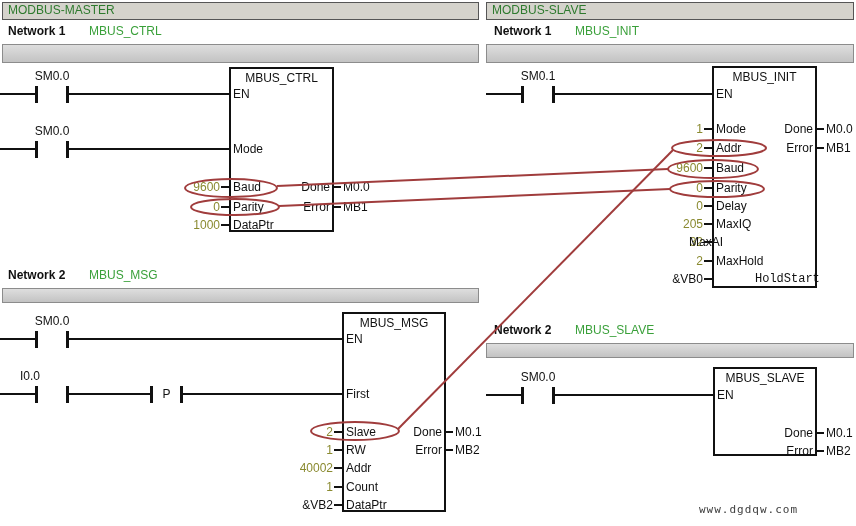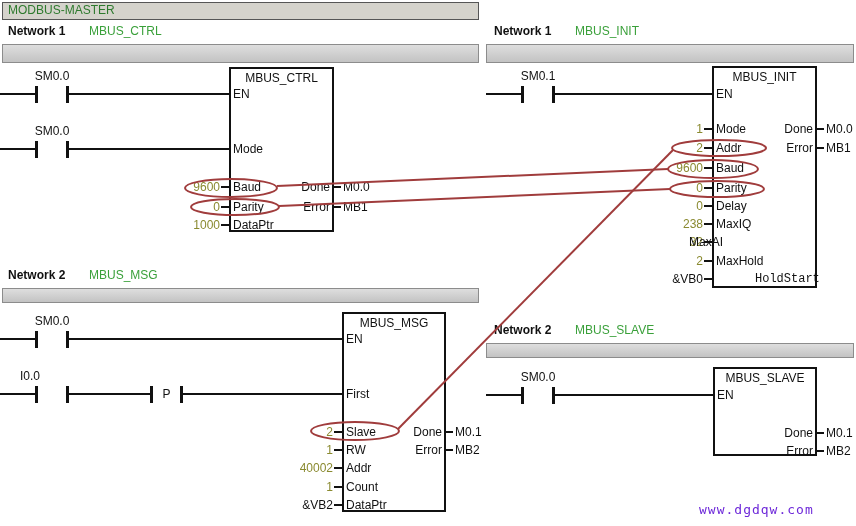--- a/index.html
+++ b/index.html
@@ -15,21 +15,21 @@
   .g{color:#3aa03a;}
   .w{position:absolute;height:2px;background:#111;}
   .vb{position:absolute;width:3px;height:17px;background:#111;}
   .blk{position:absolute;border:2px solid #111;box-sizing:border-box;background:transparent;}
   .btitle{position:absolute;left:0;right:0;top:3px;text-align:center;font-size:12px;line-height:12px;}
   .val{color:#8a8a30;text-align:right;}
   .valk{color:#111;text-align:right;}
   .outp{text-align:right;}
   .tick{position:absolute;width:8px;height:2px;background:#111;}
   .wm{position:absolute;left:699px;top:501px;font-family:"DejaVu Sans Mono",monospace;
-      font-size:13px;line-height:18px;color:#6d28d9;letter-spacing:1px;}
+      font-size:11px;line-height:18px;color:#404040;letter-spacing:1px;}
   svg.anno{position:absolute;left:0;top:0;pointer-events:none;}
 </style>
 </head>
 <body>
 
 <div class="screen">
 
   <div class="hdrbar" style="left:2px;top:2px;width:477px;">
     <span>MODBUS-MASTER</span>
   </div>
@@ -135,20 +135,23 @@
   <div class="tick" style="left:334px;top:504px;"></div>
   <div class="t" style="left:346px;top:499px;">DataPtr</div>
 
   <div class="t outp" style="left:396px;top:426px;width:46px;">Done</div>
   <div class="tick" style="left:445px;top:431px;"></div>
   <div class="t" style="left:455px;top:426px;">M0.1</div>
   <div class="t outp" style="left:396px;top:444px;width:46px;">Error</div>
   <div class="tick" style="left:445px;top:449px;"></div>
   <div class="t" style="left:455px;top:444px;">MB2</div>
 
+  <div class="hdrbar" style="left:486px;top:2px;width:368px;">
+    <span>MODBUS-SLAVE</span>
+  </div>
 
   <div>
     <div class="t b" style="left:494px;top:25px;">Network 1</div>
     <div class="t g" style="left:575px;top:25px;">MBUS_INIT</div>
   </div>
   <div class="sep" style="left:486px;top:44px;width:368px;height:19px;"></div>
 
   <div class="w" style="left:486px;top:93px;width:35px;"></div>
   <div class="w" style="left:555px;top:93px;width:157px;"></div>
   <div>
@@ -175,21 +178,21 @@
   <div class="t" style="left:716px;top:162px;">Baud</div>
 
   <div class="t val" style="left:639px;top:182px;width:64px;">0</div>
   <div class="tick" style="left:704px;top:187px;"></div>
   <div class="t" style="left:716px;top:182px;">Parity</div>
 
   <div class="t val" style="left:639px;top:200px;width:64px;">0</div>
   <div class="tick" style="left:704px;top:205px;"></div>
   <div class="t" style="left:716px;top:200px;text-align:center;">Delay</div>
 
-  <div class="t val" style="left:639px;top:218px;width:64px;">238</div>
+  <div class="t val" style="left:639px;top:218px;width:64px;">205</div>
   <div class="tick" style="left:704px;top:223px;"></div>
   <div class="t" style="left:716px;top:218px;">MaxIQ</div>
 
   <div class="t val" style="left:639px;top:236px;width:64px;">32</div>
   <div class="tick" style="left:704px;top:241px;"></div>
   <div class="t" style="left:689px;top:236px;">MaxAI</div>
 
   <div class="t val" style="left:639px;top:255px;width:64px;">2</div>
   <div class="tick" style="left:704px;top:260px;"></div>
   <div class="t" style="left:716px;top:255px;">MaxHold</div>

